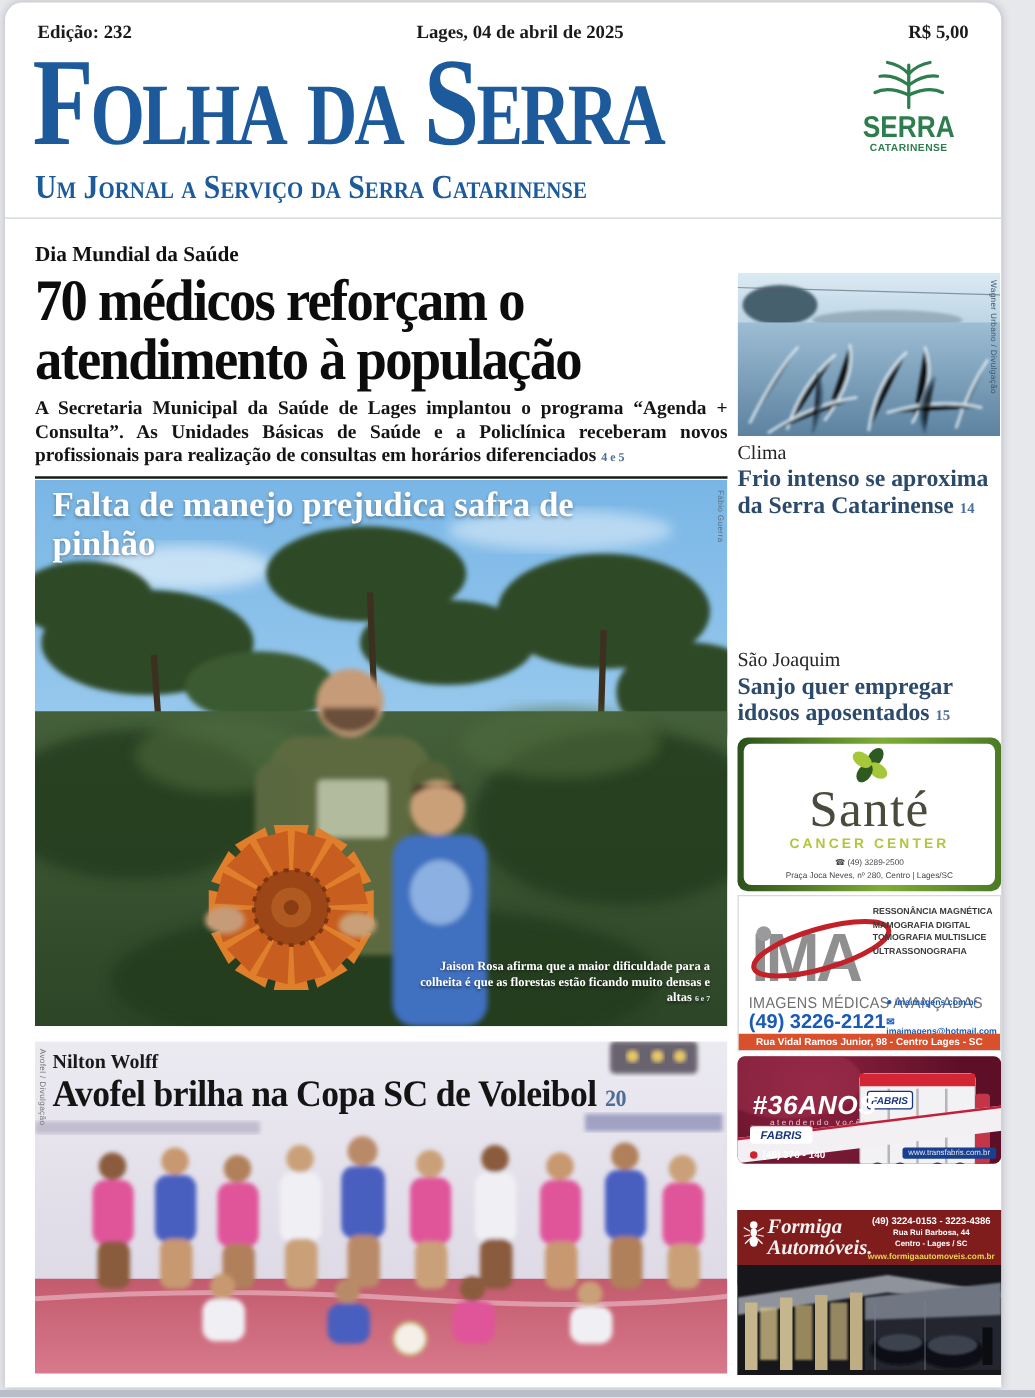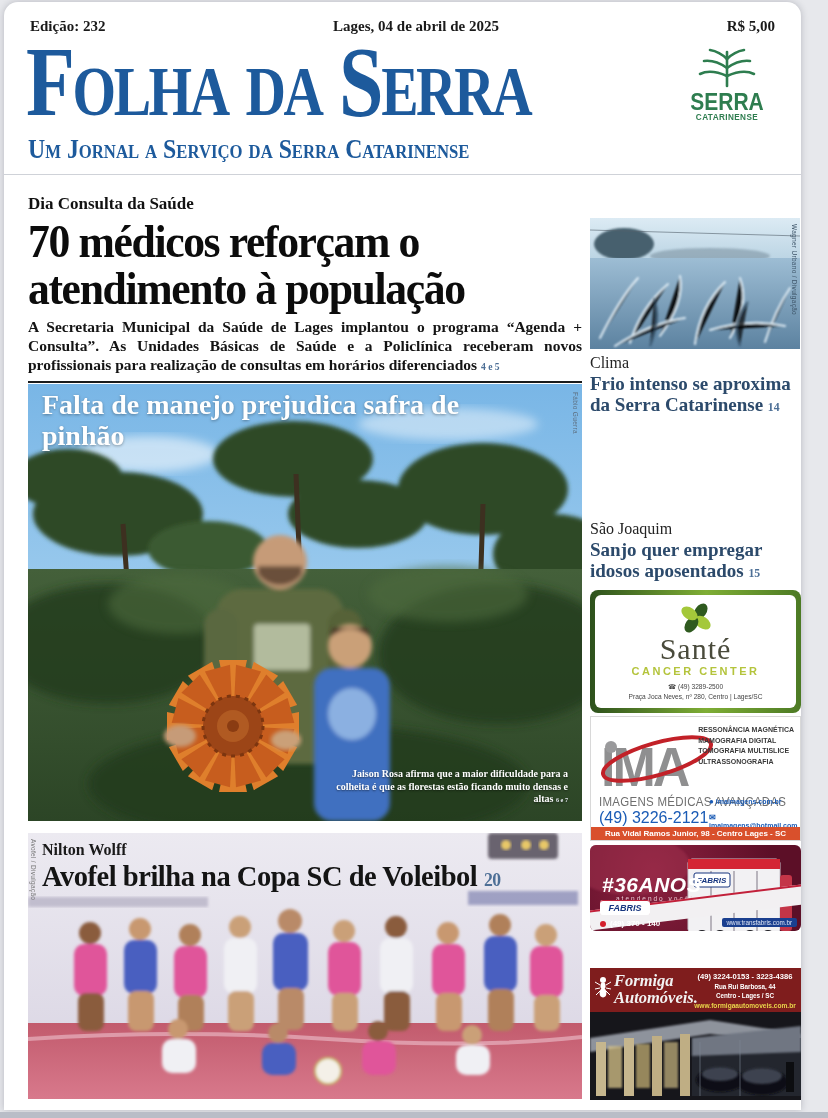--- a/index.html
+++ b/index.html
@@ -77,36 +77,36 @@
   .rc-kicker{font-size:16px;color:#242424;}
   .rc-h{font-weight:bold;font-size:19px;line-height:1.12;color:#2c4a6b;margin-top:1px;}
 
   
   .ad{position:absolute;left:586px;width:211px;box-sizing:border-box;}
   
   .ad-sante{top:588px;height:123px;border-radius:8px;padding:5px;
     background:linear-gradient(90deg,#2d511c,#7fae35 55%,#4c7a24);}
   .ad-sante .inner{background:#fff;border-radius:6px;height:100%;box-sizing:border-box;
     display:flex;flex-direction:column;align-items:center;justify-content:center;padding:2px 4px;}
-  .sante-name{font-size:30px;color:#4a4b3c;letter-spacing:1px;line-height:1;}
+  .sante-name{font-size:41px;color:#4a4b3c;letter-spacing:1px;line-height:1;}
   .sante-sub{font-family:"Liberation Sans",sans-serif;font-weight:bold;font-size:11px;
     letter-spacing:2.5px;color:#b4c43c;margin-top:1px;}
   .sante-contact{font-family:"Liberation Sans",sans-serif;font-size:6.6px;color:#444;
     margin-top:5px;text-align:center;line-height:1.5;}
   
   .ad-ima{top:714px;height:125px;background:#fff;border:1px solid #d8d8d8;}
   .ima-logo{position:absolute;left:8px;top:16px;width:120px;height:62px;}
   .ima-txt{position:absolute;left:2px;top:8px;font-family:"Liberation Sans",sans-serif;
     font-weight:bold;font-size:52px;line-height:1;color:#8f8f90;letter-spacing:-3px;transform:scaleY(1.05);}
   .ima-services{position:absolute;right:6px;top:8px;text-align:left;
     font-family:"Liberation Sans",sans-serif;font-weight:bold;font-size:7px;line-height:1.5;color:#3a3a3a;}
   .ima-sub{position:absolute;left:8px;top:78px;font-family:"Liberation Sans",sans-serif;
     font-size:12.5px;color:#6e6e6e;letter-spacing:.3px;transform:scaleX(.92);transform-origin:left top;white-space:nowrap;}
   .ima-phone{position:absolute;left:8px;top:92px;font-family:"Liberation Sans",sans-serif;
-    font-weight:normal;font-size:16px;color:#1a5bb5;}
+    font-weight:bold;font-size:16px;color:#1a5bb5;}
   .ima-web{position:absolute;left:118px;top:80px;font-family:"Liberation Sans",sans-serif;
     font-weight:bold;font-size:7px;color:#1a5bb5;}
   .ima-mail{position:absolute;left:118px;top:96px;font-family:"Liberation Sans",sans-serif;
     font-weight:bold;font-size:7px;color:#1a5bb5;}
   .ima-bar{position:absolute;left:0;bottom:0;width:100%;height:13px;background:#d9502c;
     color:#fff;font-family:"Liberation Sans",sans-serif;font-weight:bold;font-size:8px;
     display:flex;align-items:center;justify-content:center;}
   .blue-ic{color:#1a5bb5;font-size:8px;margin-right:2px;}
   
   .ad-fabris{top:843px;height:86px;border-radius:6px;overflow:hidden;
@@ -161,21 +161,21 @@
         <path d="M31 13 C36 8 42 5 48 4"></path>
       </g>
     </svg>
     <span class="t1">SERRA</span>
     <span class="t2">CATARINENSE</span>
   </div>
   <div class="mast-tag">Um Jornal a Serviço da Serra Catarinense</div>
   <div class="hdr-rule"></div>
 
   <div class="lead">
-    <div class="kicker">Dia Consulta da Saúde</div>
+    <div class="kicker">Dia Mundial da Saúde</div>
     <h1><span>70 médicos reforçam o atendimento à população</span></h1>
     <div class="deck">
       <span>A Secretaria Municipal da Saúde de Lages implantou o programa “Agenda + Consulta”. As Unidades Básicas de Saúde e a Policlínica receberam novos profissionais para realização de consultas em horários diferenciados</span>
       <span class="pref">4 e 5</span>
     </div>
   </div>
 
   <div class="photo ph-pinhao">
     <svg width="554" height="437" viewBox="0 0 554 437">
       <defs>

